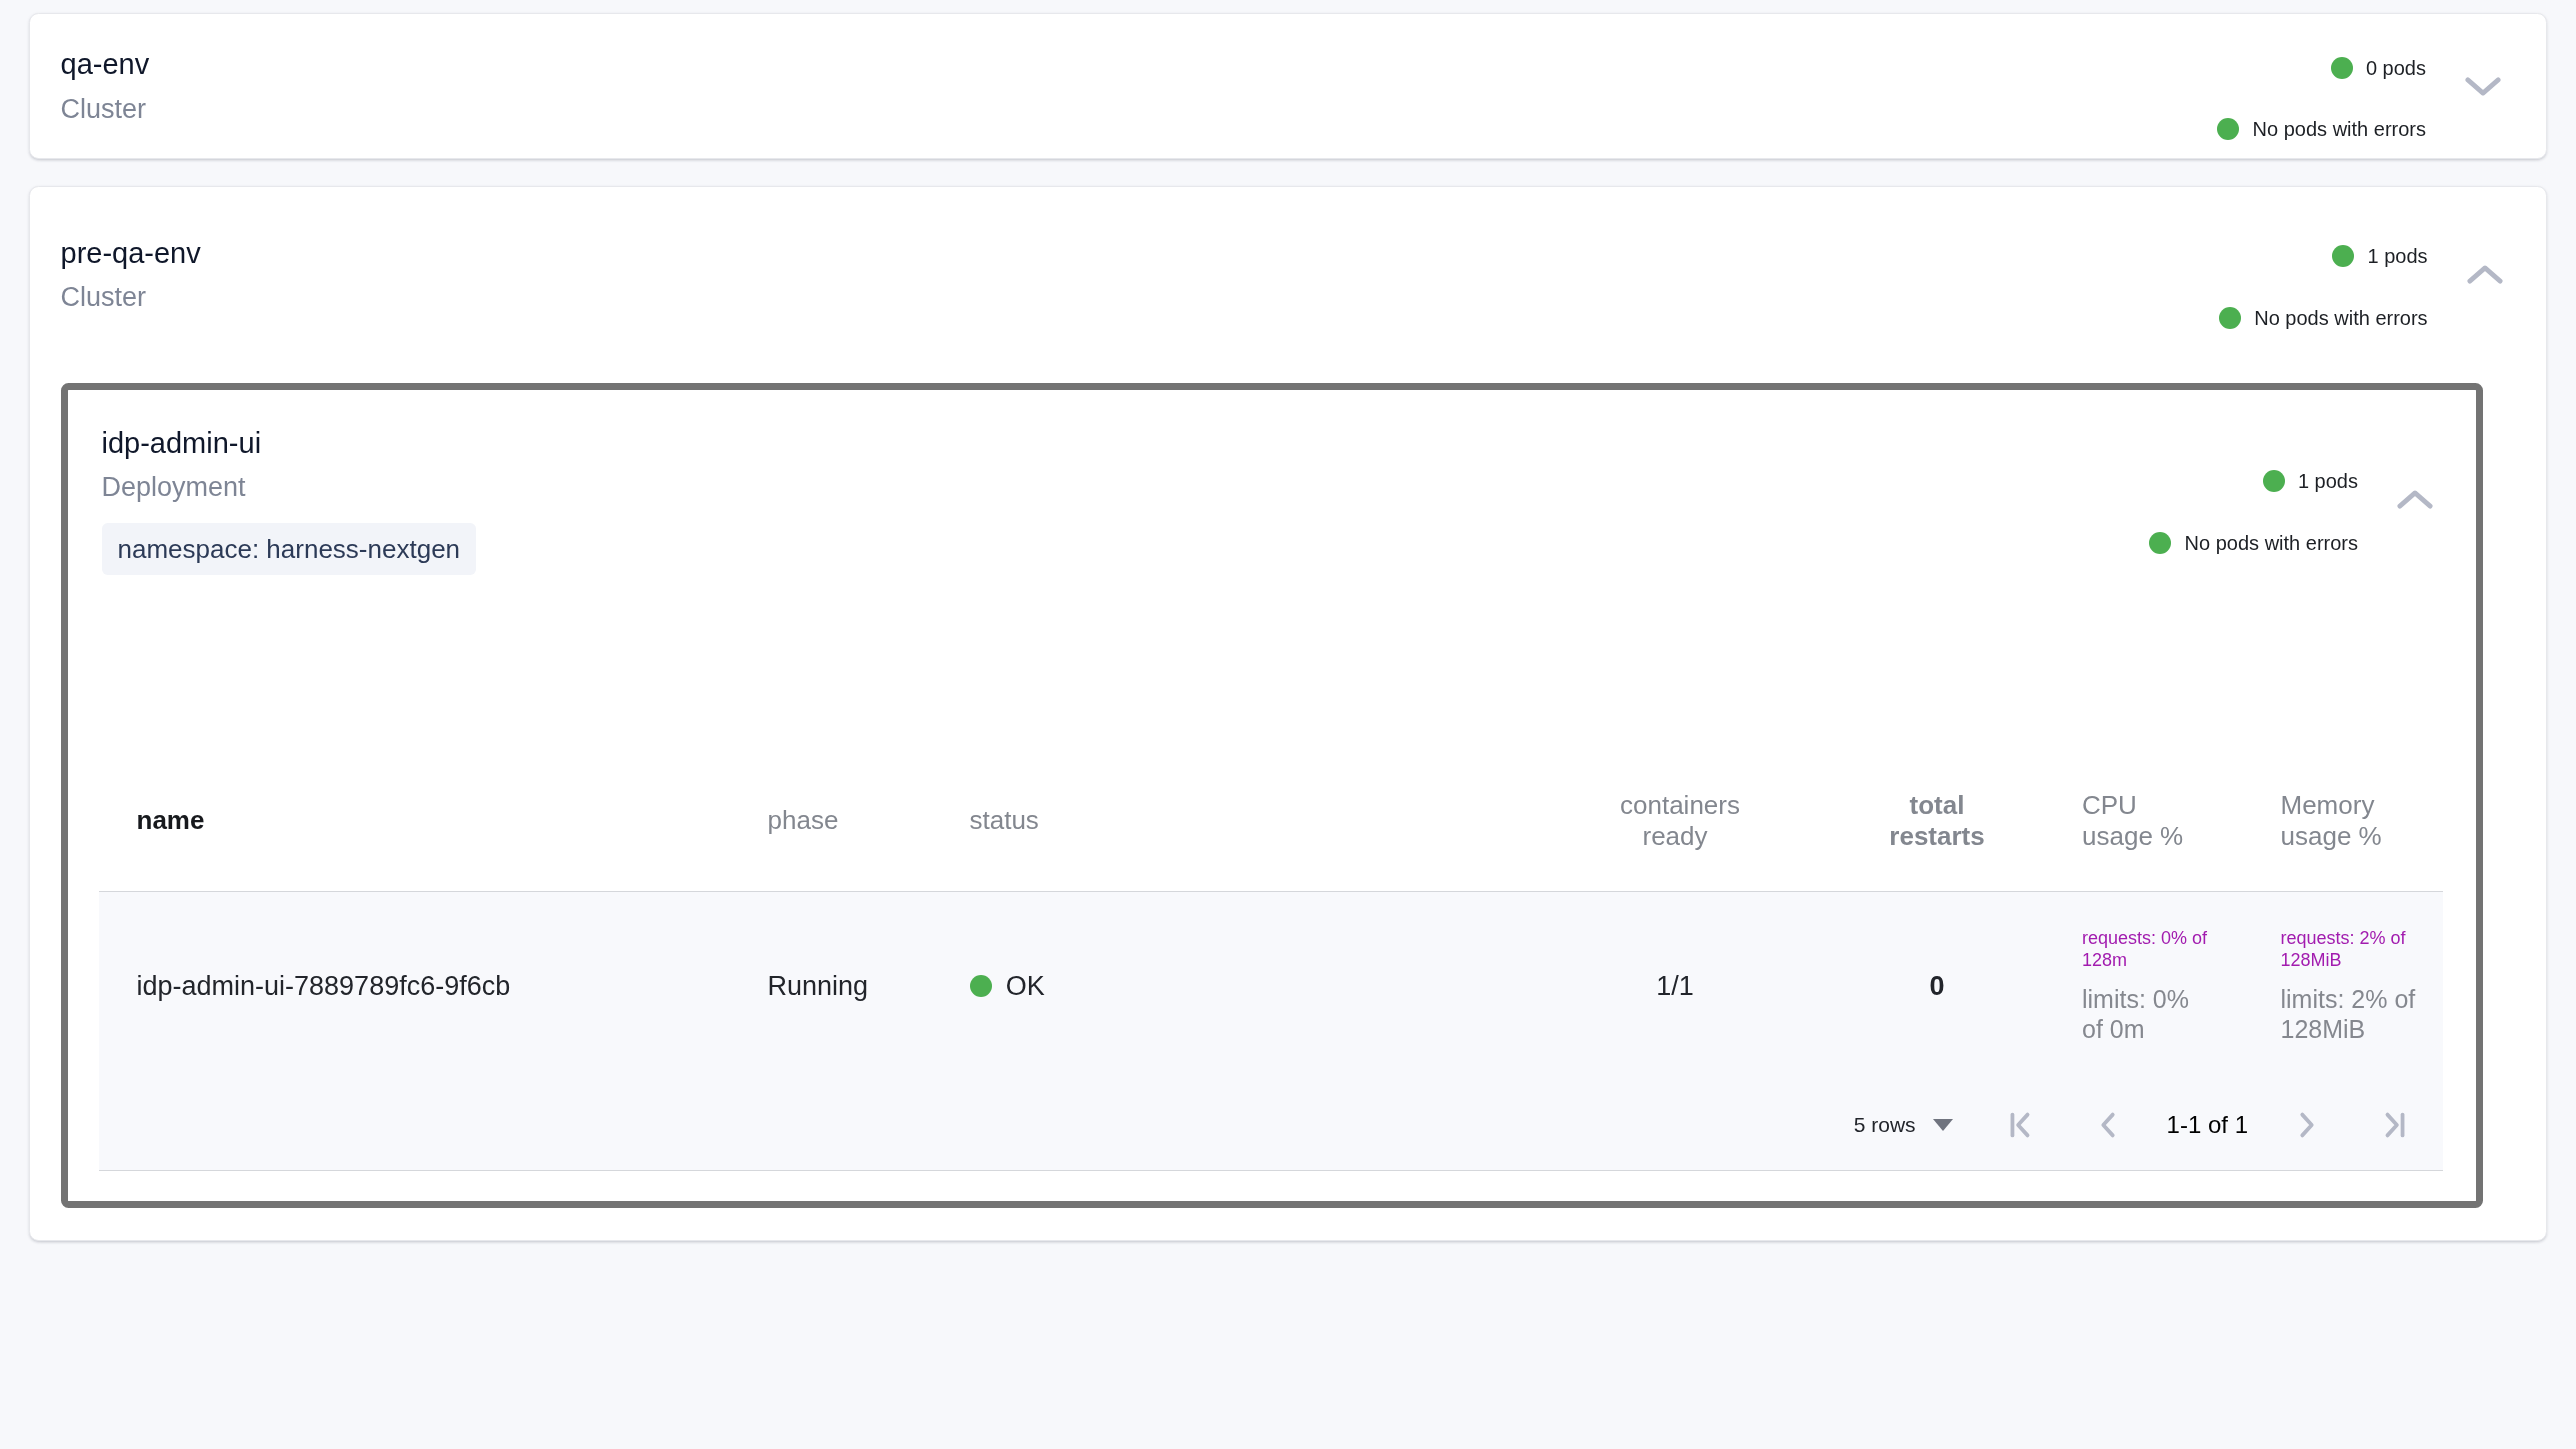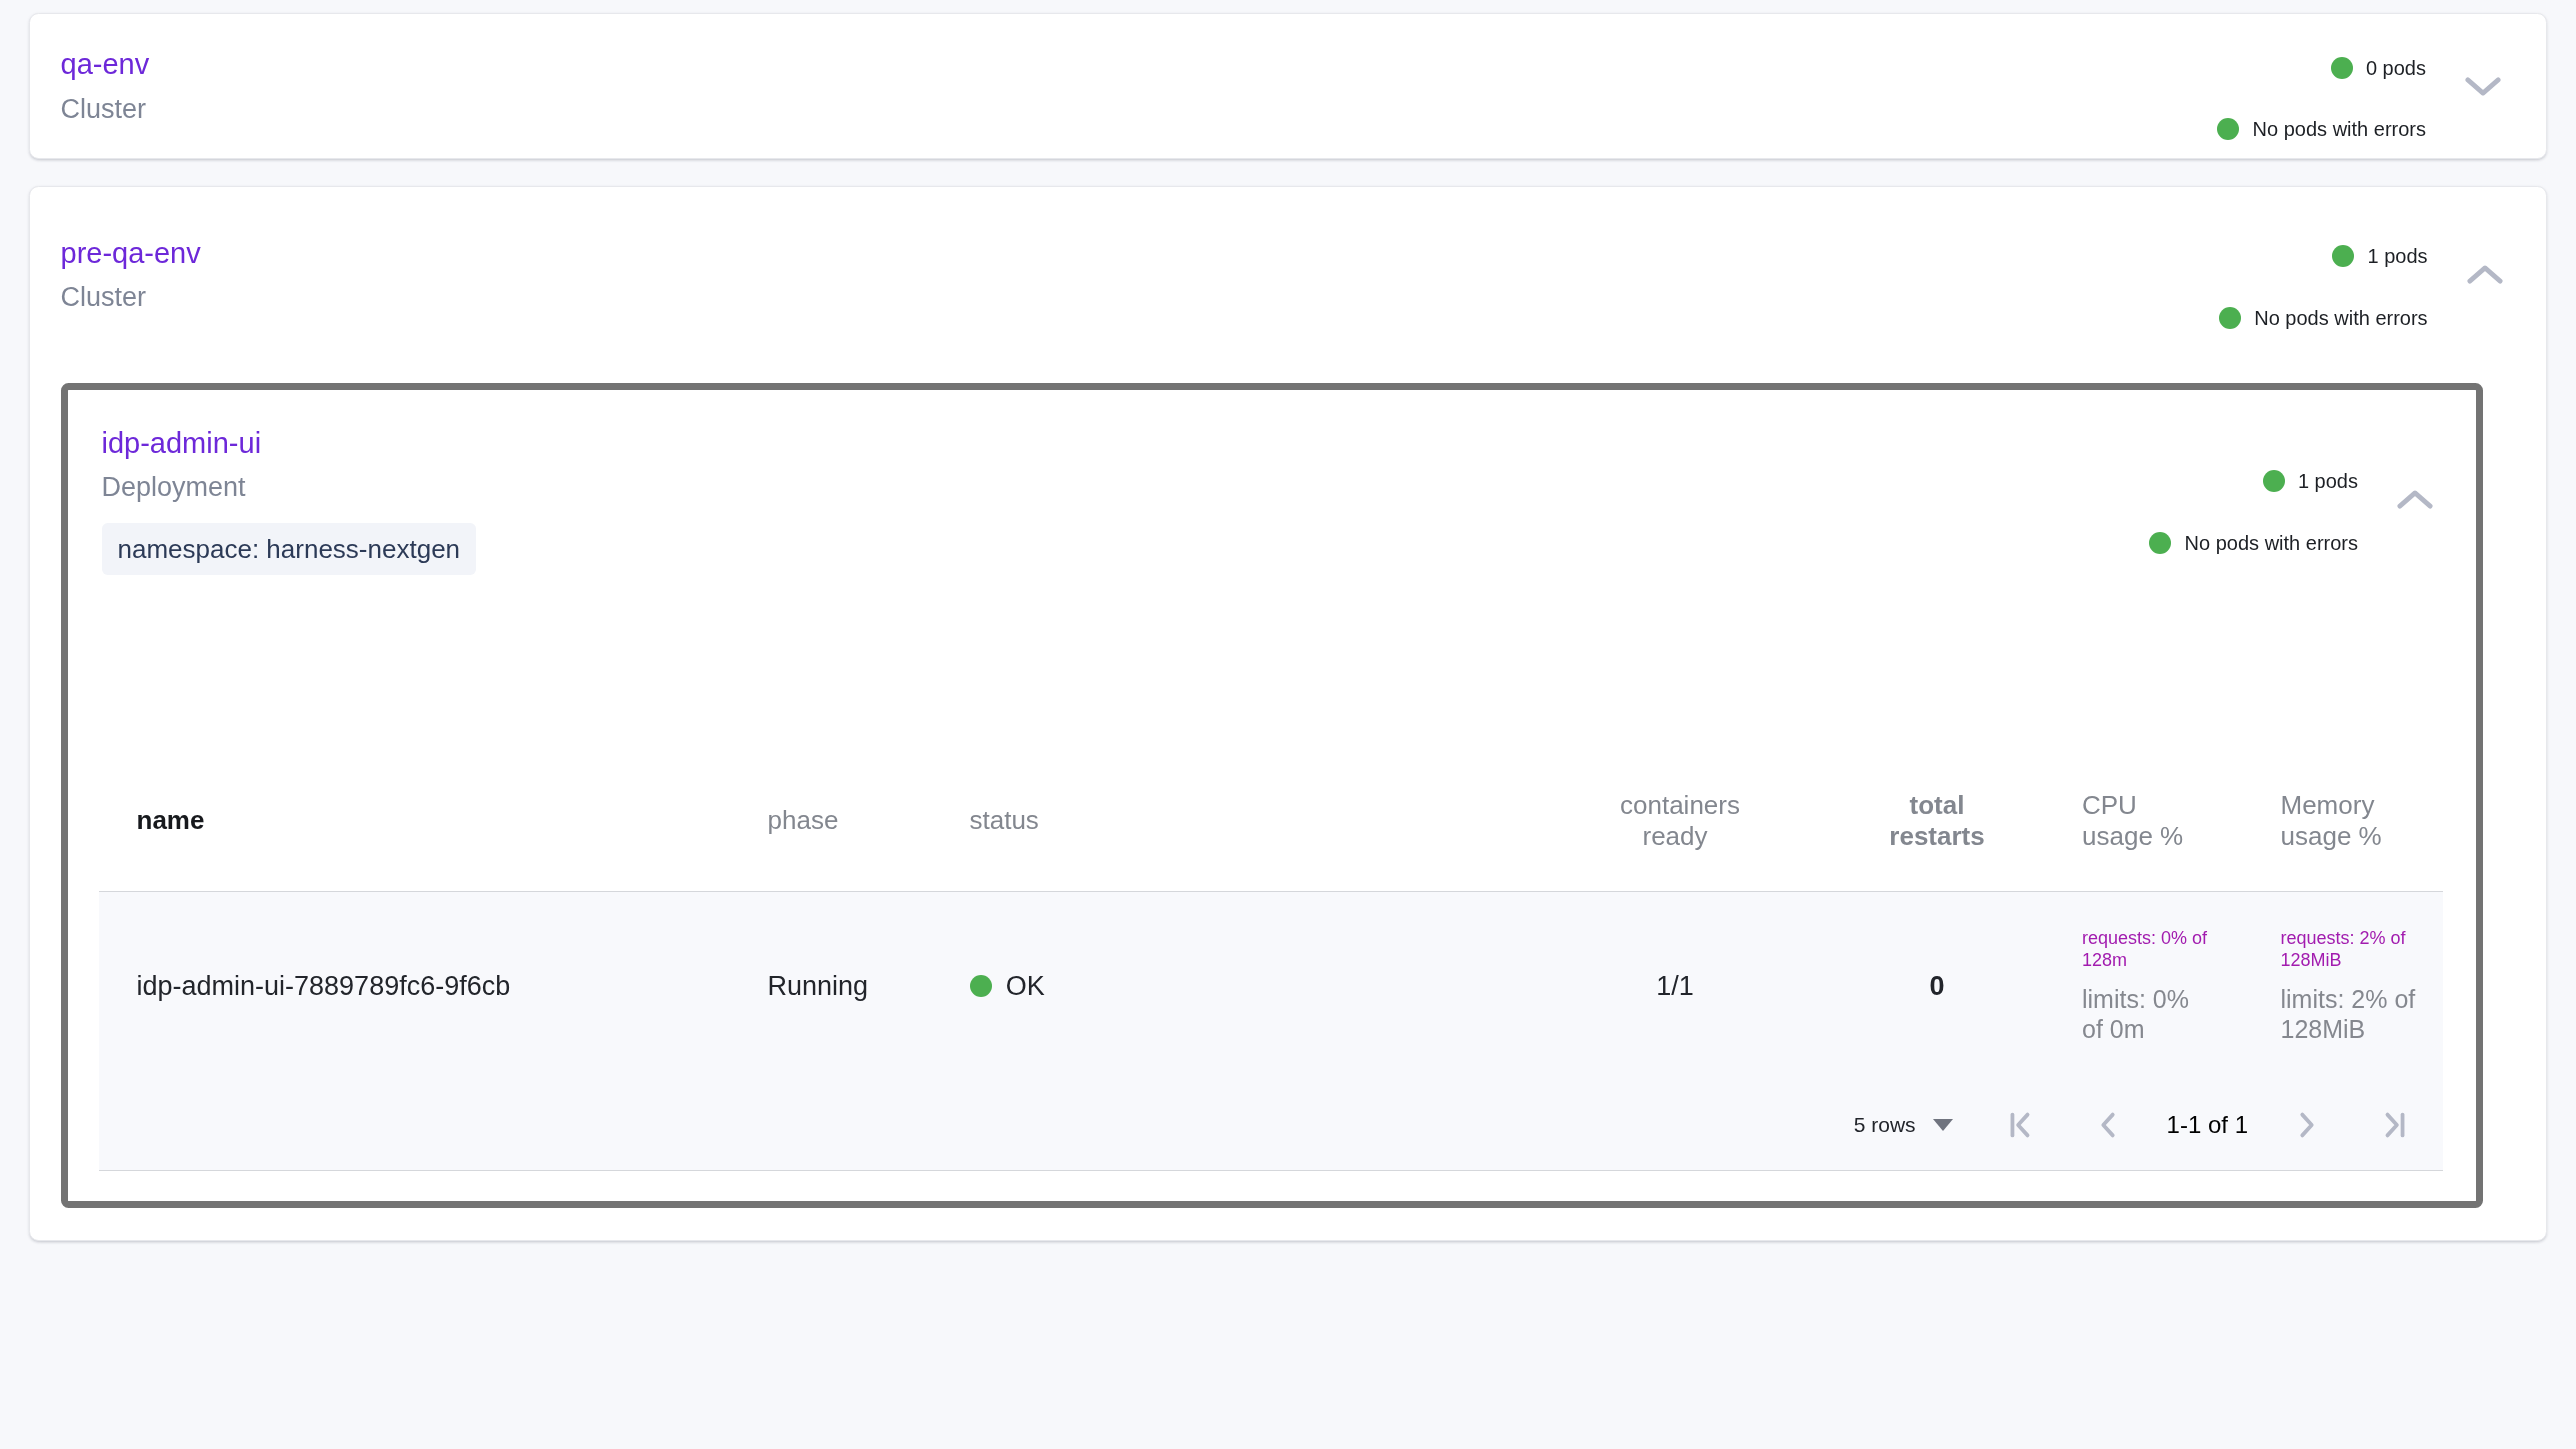--- a/index.html
+++ b/index.html
@@ -29,21 +29,21 @@
 
   .cluster-card-collapsed {
     height: 146px;
     display: flex;
     align-items: center;
     justify-content: space-between;
     padding: 0 42px 0 30.5px;
     margin-bottom: 27px;
   }
 
-  .cluster-name { font-size: 29px; font-weight: 400; color: #6d28d9; line-height: 1.35; }
+  .cluster-name { font-size: 29px; font-weight: 400; color: #0f172a; line-height: 1.35; }
   .cluster-kind { font-size: 27px; font-weight: 400; color: #7e8595; line-height: 1.3; margin-top: 7.6px; }
 
   .header-right { display: flex; align-items: center; }
   .status-col { display: flex; flex-direction: column; align-items: flex-end; gap: 12.4px; }
   .status-line { display: flex; font-size: 20px; font-weight: 500; color: #1d2025; margin-top: 26px; }
   .dot {
     width: 22px; height: 22px; border-radius: 50%;
     background: #4caf50; margin-right: 13.3px; flex: 0 0 auto;
   }
   .chevron-btn {

